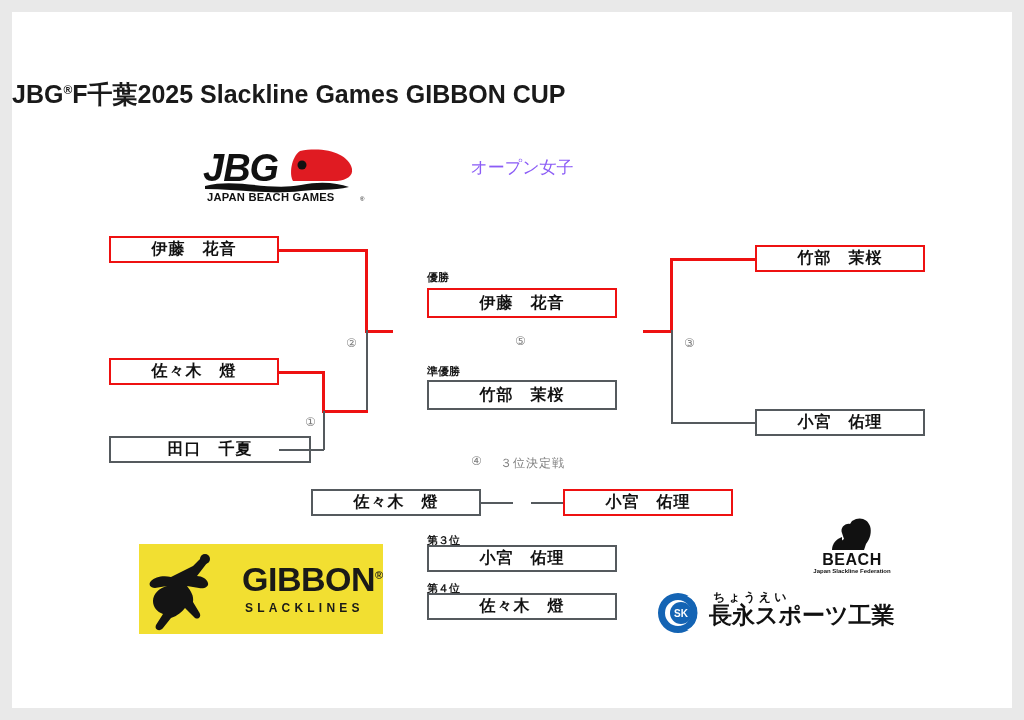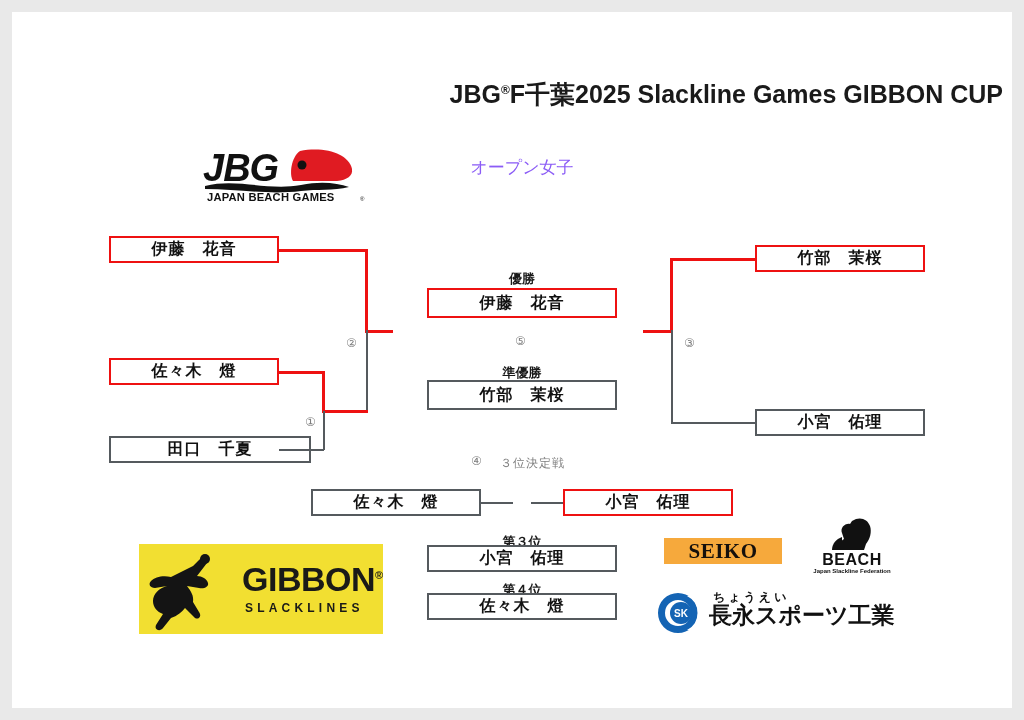--- a/index.html
+++ b/index.html
@@ -24,21 +24,21 @@
     height: 696px;
     background: #ffffff;
   }
 
   
   .title {
     position: absolute;
     left: 0;
     top: 66px;
     width: 991px;
-    text-align: right;
+    text-align: left;
     font-size: 25px;
     font-weight: bold;
     letter-spacing: 0px;
     color: #1a1a1a;
     white-space: nowrap;
   }
   .title sup {
     font-size: 12px;
     vertical-align: super;
     font-weight: bold;
@@ -77,24 +77,23 @@
     font-weight: bold;
     color: #111111;
     letter-spacing: 1px;
   }
   .namebox.red   { border: 2px solid #ee1111; }
   .namebox.gray  { border: 2px solid #555a5e; }
 
   
   .caption {
     position: absolute;
-    font-size: 13px;
+    font-size: 11px;
     font-weight: bold;
     color: #1a1a1a;
-    text-align: center;
     white-space: nowrap;
   }
 
   
   .matchnum {
     position: absolute;
     font-size: 12px;
     color: #7e7e7e;
     white-space: nowrap;
   }
@@ -337,23 +336,20 @@
         <path fill="#141414" d="M62 10 C66 9 68 13 66 17 L56 30 C61 30 66 33 67 37
           C68 41 63 43 58 42 L46 40 C50 45 53 50 52 56 L58 66 C61 70 58 74 54 72
           L44 62 C41 66 36 70 30 72 L22 82 C19 86 13 84 15 79 L22 68 C16 66 12 61 12 55
           C12 48 18 42 26 40 L14 42 C9 42 7 38 10 35 C14 31 22 29 30 31 L52 20 Z"></path>
         <ellipse cx="64" cy="13" rx="5" ry="5" fill="#141414"></ellipse>
       </svg>
       <div class="gbtext"><span>GIBBON</span><sup>®</sup></div>
       <div class="gbsub">SLACKLINES</div>
     </div>
 
-    <div id="seiko">
-      <span>SEIKO</span>
-    </div>
 
     <div id="jsfed">
       <svg viewBox="0 0 80 34" width="80" height="34" style="position:absolute;left:0;top:0;">
         <path fill="#111111" d="M44 2 C50 0 56 3 58 9 C60 15 58 22 54 27 L52 33 L28 33
           C26 29 28 24 32 22 L30 16 C28 11 33 6 38 7 L40 4 Z"></path>
         <path fill="#111111" d="M30 20 C24 22 20 27 20 33 L30 33 Z"></path>
         <ellipse cx="41" cy="12" rx="4" ry="5" fill="#ffffff" opacity="0.0"></ellipse>
       </svg>
       <div class="jstext">BEACH</div>
       <div class="jssub">Japan Slackline Federation</div>

